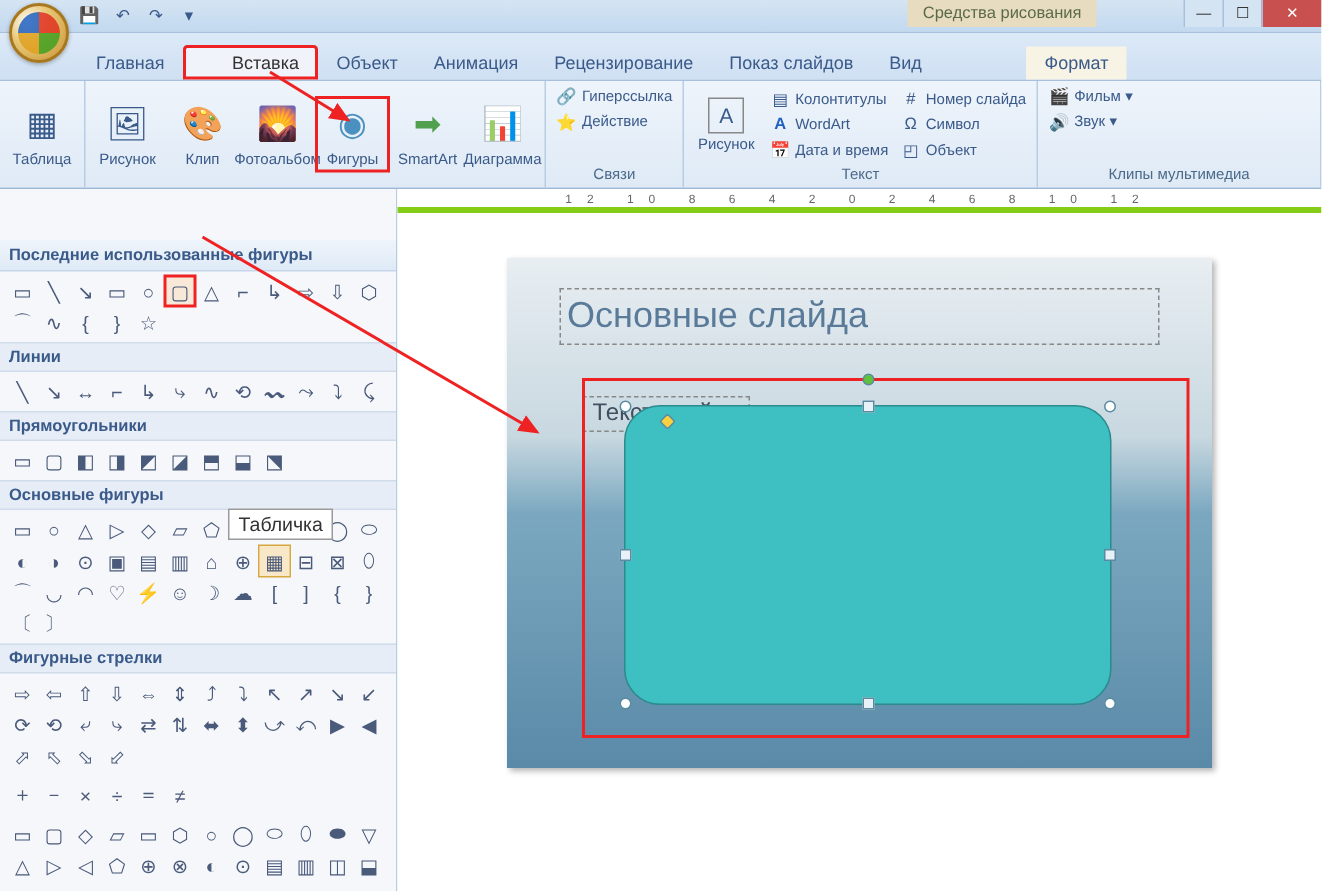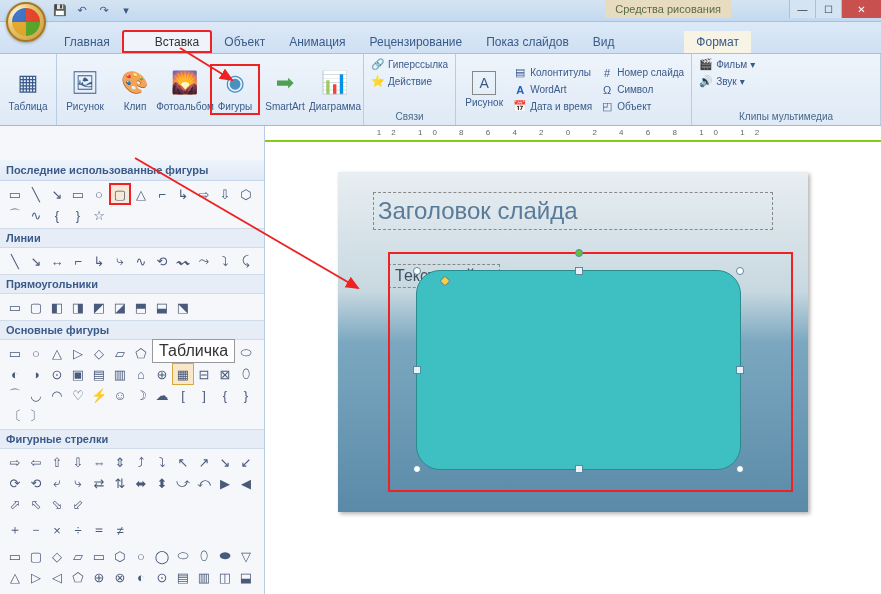--- a/index.html
+++ b/index.html
@@ -80,24 +80,24 @@
   background: #f5f7fa;
   border-right: 1px solid #b8cde4;
   overflow-y: auto;
   font-size: 11px;
 }
 .panel-head { background: linear-gradient(to bottom, #eef4fb, #dfeaf6); padding: 4px 6px; color: #3a5a8a; font-weight: bold; border-bottom: 1px solid #c5d6ea; margin-top: 34px; }
 .cat-head { background: #e6edf6; padding: 3px 6px; color: #3a5a8a; font-weight: bold; border-top: 1px solid #d0dcea; border-bottom: 1px solid #d0dcea; }
 .shape-grid { display: flex; flex-wrap: wrap; padding: 3px 5px; gap: 1px; }
 .shape-cell { width: 20px; height: 20px; display: flex; align-items: center; justify-content: center; cursor: pointer; font-size: 13px; color: #4a5a7a; }
 .shape-cell.sel { outline: 2px solid #e22; outline-offset: -1px; background: #f8e8d8; }
-.tooltip { position: absolute; background: #fff; border: 1px solid #999; padding: 2px 6px; font-size: 16px; color: #333; z-index: 50; }
+.tooltip { position: absolute; background: #fff; border: 1px solid #999; padding: 2px 6px; font-size: 13px; color: #333; z-index: 50; }
 
 .slide-area { flex: 1; background: #fff; position: relative; }
-.ruler-h { height: 16px; background: #fff; border-bottom: 2px solid #84cc16; font-size: 8px; color: #666; text-align: center; letter-spacing: 10px; overflow: hidden; padding-top: 2px; }
+.ruler-h { height: 16px; background: #fff; border-bottom: 4px solid #84cc16; font-size: 8px; color: #666; text-align: center; letter-spacing: 10px; overflow: hidden; padding-top: 2px; }
 .slide-container { padding: 30px 20px; }
 .slide { width: 470px; height: 340px; margin: 0 auto; background: linear-gradient(to bottom, #e8eef2 0%, #c8d8e0 35%, #7ba8c0 50%, #5a8aa8 100%); box-shadow: 2px 2px 4px rgba(0,0,0,.3); position: relative; }
 .slide-title { position: absolute; top: 20px; left: 35px; right: 35px; font-size: 24px; color: #5a7a9a; font-family: 'Segoe UI Light', sans-serif; border: 1px dashed #888; padding: 4px; }
 .slide-subtitle { position: absolute; top: 78px; left: 50px; font-size: 16px; color: #405060; border: 1px dashed #888; padding: 2px 6px; margin-top: 14px; }
 .shape-rounded {
   position: absolute;
   top: 98px; left: 78px;
   width: 325px; height: 200px;
   background: #3ec0c2;
   border: 1px solid #2a8a8c;
@@ -219,20 +219,21 @@
         <div class="rsmall">
             <span class="rsmall-icon">Ω</span>
             <span>Символ</span>
           </div>
         <div class="rsmall">
             <span class="rsmall-icon">◰</span>
             <span>Объект</span>
           </div>
       </div>
     </div>
+    <div class="rgroup-label">Текст</div>
   </div>
   <div class="rgroup" style="flex:1">
     <div class="rsmall-col">
       <div class="rsmall"><span class="rsmall-icon">🎬</span><span>Фильм</span> ▾</div>
       <div class="rsmall"><span class="rsmall-icon">🔊</span><span>Звук</span> ▾</div>
     </div>
     <div class="rgroup-label">Клипы мультимедиа</div>
   </div>
 </div>
 
@@ -396,21 +397,21 @@
         <span class="shape-cell">⬗</span>
         <span class="shape-cell">⬘</span>
     </div>
 
   </div>
 
   <div class="slide-area">
     <div class="ruler-h">12 10 8 6 4 2 0 2 4 6 8 10 12</div>
     <div class="slide-container">
       <div class="slide">
-        <div class="slide-title">Заголовок слайда</div>
+        <div class="slide-title">Основные слайда</div>
         <div class="slide-subtitle">Текст слайда</div>
         <div class="red-box"></div>
         <div class="shape-rounded">
           <span class="handle grn" style="top:-22px;left:50%;margin-left:-4px"></span>
           <span class="handle ylw" style="top:6px;left:24px"></span>
           <span class="handle" style="top:-4px;left:-4px"></span>
           <span class="handle sq" style="top:-4px;left:50%;margin-left:-4px"></span>
           <span class="handle" style="top:-4px;right:-4px"></span>
           <span class="handle sq" style="top:50%;left:-4px;margin-top:-4px"></span>
           <span class="handle sq" style="top:50%;right:-4px;margin-top:-4px"></span>

